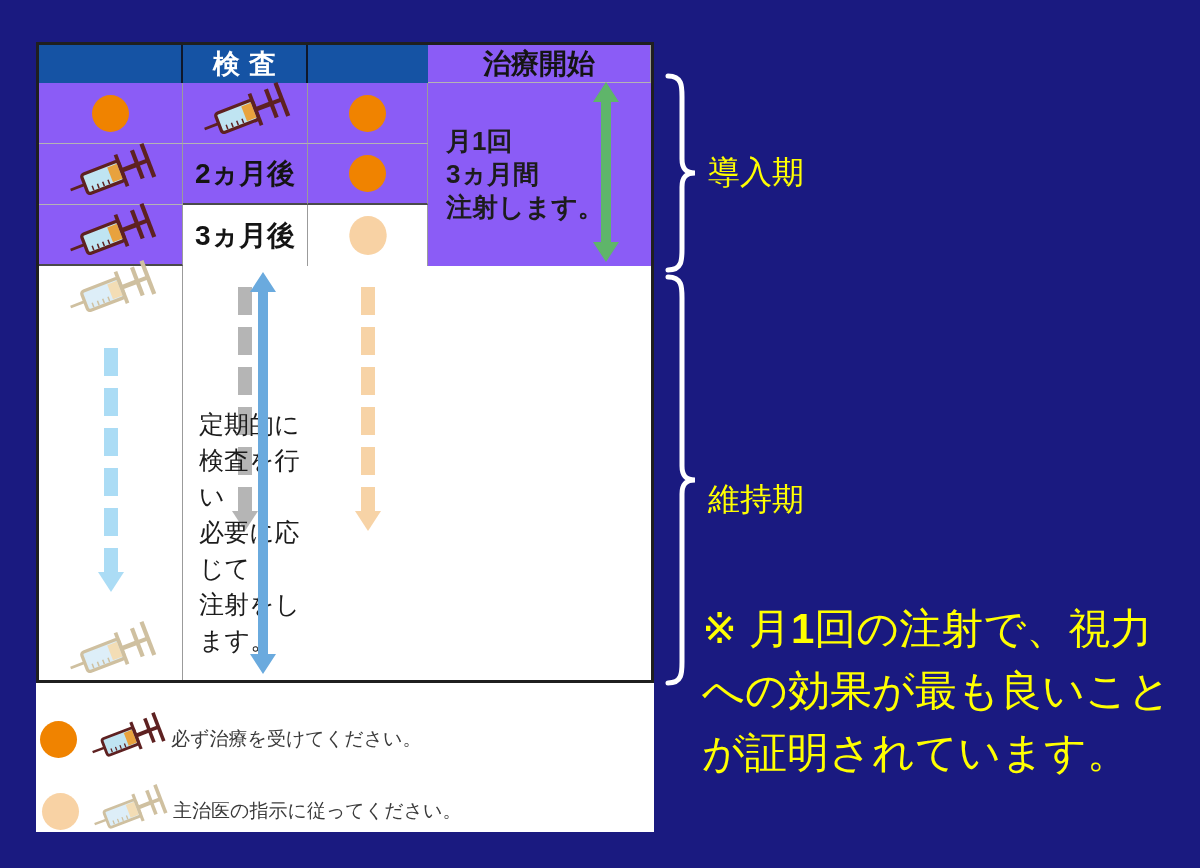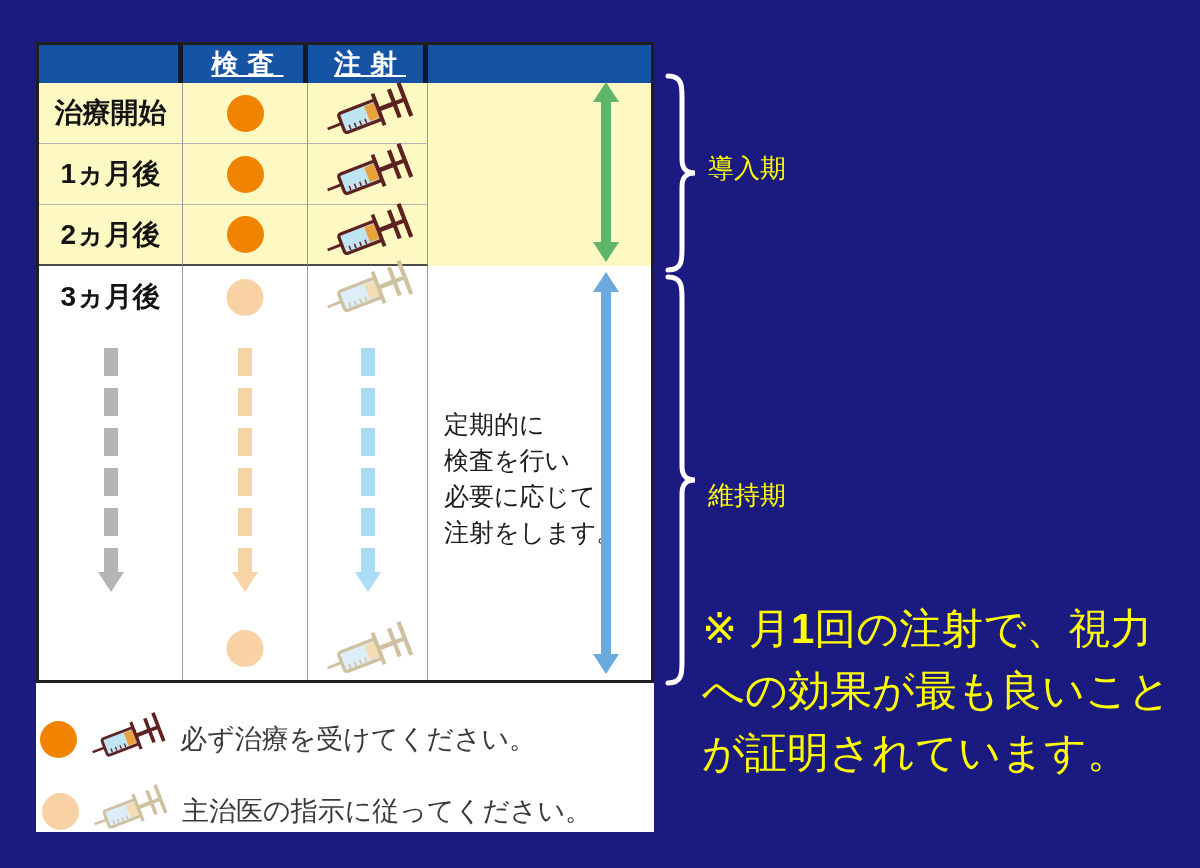--- a/index.html
+++ b/index.html
@@ -17,23 +17,23 @@
     border:3px solid #1f1f1f;background:#fff;
     display:grid;
     grid-template-columns:144px 125px 120px 1fr;
     grid-template-rows:38px 61px 61px 61px 1fr;
   }
   .cell{display:flex;align-items:center;justify-content:center;position:relative;}
   .b-r{border-right:1px solid #9b9b9b;}
   .b-b{border-bottom:1px solid #b4b4b4;}
   .b-b-strong{border-bottom:2px solid #4a4a4a;}
   .hdr{background:#1553a4;color:#ffffff;font-size:27px;font-weight:700;}
-  .hdr.b-r{border-right:5px solid #0f172a;text-decoration:underline;}
+  .hdr.b-r{border-right:2px solid #0f172a;}
   .hdr .ls{letter-spacing:9px;margin-right:-9px;}
-  .cream{background:#fef9c3;}
+  .cream{background:#8b5cf6;}
   .rowlabel{font-size:28px;font-weight:700;color:#141414;}
   .dot{width:37px;height:37px;border-radius:50%;}
   .dot-active{background:#f08300;}
   .dot-pale{background:#f8d2a4;}
   .syr{transform:rotate(-21deg);}
   
   .note-cell{position:relative;}
   .ind-note{
     position:absolute;left:18px;top:42px;
     font-size:26px;line-height:33px;font-weight:600;color:#1c1c1c;white-space:pre-line;
@@ -66,27 +66,27 @@
   }
   .col-month{--dc:#b5b5b5;}
   .col-exam{--dc:#f7d3a6;}
   .col-inject{--dc:#abdcf5;}
 
   
   .legend-row{position:absolute;left:0;width:100%;height:62px;display:flex;align-items:center;padding-left:4px;box-sizing:border-box;}
   #legend-row-1{top:666px;}
   #legend-row-2{top:738px;padding-left:6px;}
   .legend-syr{margin-left:10px;transform:rotate(-21deg);}
-  .legend-text{margin-left:13px;font-size:27px;color:#3a3a3a;}
+  .legend-text{margin-left:4px;font-size:19px;color:#3a3a3a;}
 
   
   .brace{position:absolute;left:662px;}
   #brace-induction{top:73px;}
   #brace-maintenance{top:274px;}
-  .phase-label{position:absolute;left:708px;color:#ffff00;font-size:26px;font-weight:400;}
+  .phase-label{position:absolute;left:708px;color:#ffff00;font-size:32px;font-weight:400;}
   #induction-label{top:151px;}
   #maintenance-label{top:478px;}
   #footnote{
     position:absolute;left:702px;top:556px;width:492px;
     color:#ffff00;font-size:42px;line-height:62px;font-weight:400;
   }
   #footnote b{font-weight:700;}
 </style>
 </head>
 <body>
@@ -119,45 +119,42 @@
 </svg>
 
 <div id="panel">
 
   <div id="schedule-table">
 
     <div class="cell hdr b-r"></div>
     <div class="cell hdr b-r">
       <span class="ls">検査</span>
     </div>
-    <div class="cell hdr b-r">
-      <span class="ls">注射</span>
-    </div>
     <div class="cell hdr"></div>
 
     <div class="cell cream b-r b-b">
       <span class="rowlabel">治療開始</span>
     </div>
     <div class="cell cream b-r b-b">
       <span class="dot dot-active"></span>
     </div>
     <div class="cell cream b-r b-b">
       <svg class="syr" width="94" height="47">
           <use href="#syr-active"></use>
         </svg>
     </div>
     <div class="cell cream note-cell" style="grid-column:4;grid-row:2/5;">
+      <div class="ind-note">月1回
+3ヵ月間
+注射します。</div>
       <svg class="v-arrow green" width="30" height="182">
         <polygon points="15,1 28,21 20,21 20,161 28,161 15,181 2,161 10,161 10,21 2,21" fill="#5fb56a"></polygon>
       </svg>
     </div>
 
-    <div class="cell cream b-r b-b">
-      <span class="rowlabel">1ヵ月後</span>
-    </div>
     <div class="cell cream b-r b-b">
       <span class="dot dot-active"></span>
     </div>
     <div class="cell cream b-r b-b">
       <svg class="syr" width="94" height="47">
           <use href="#syr-active"></use>
         </svg>
     </div>
 
     <div class="cell cream b-r b-b-strong">

